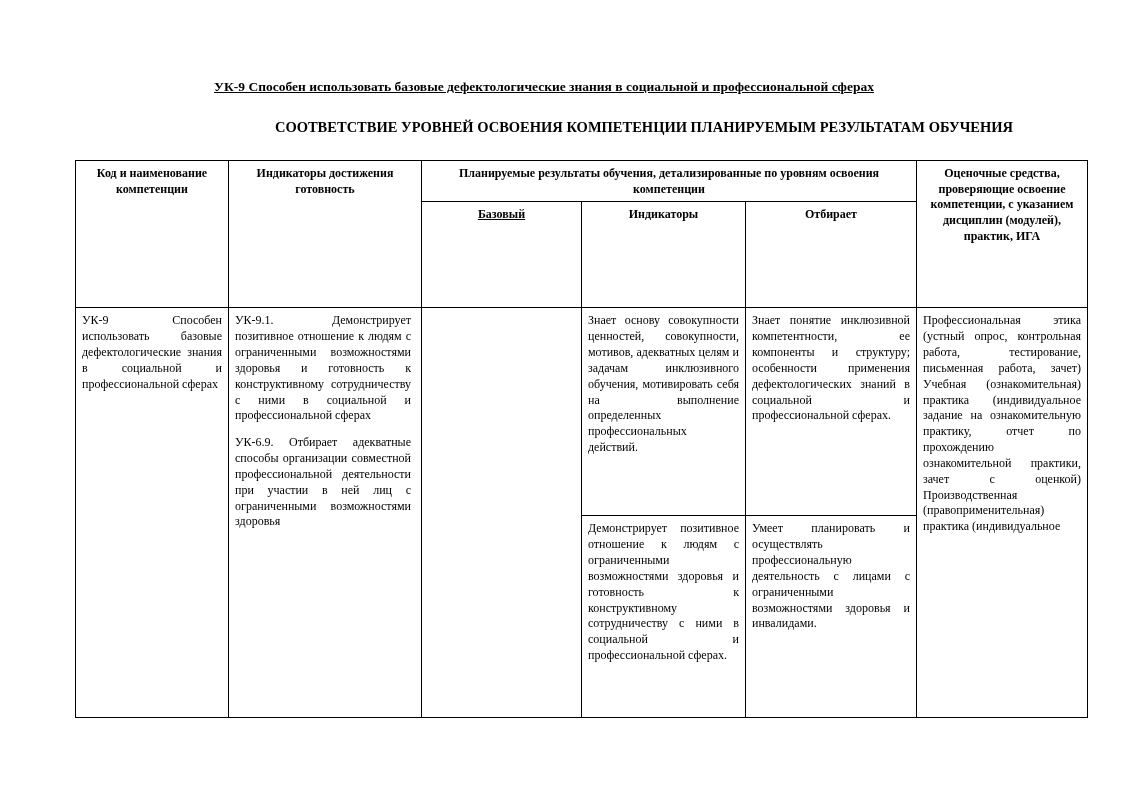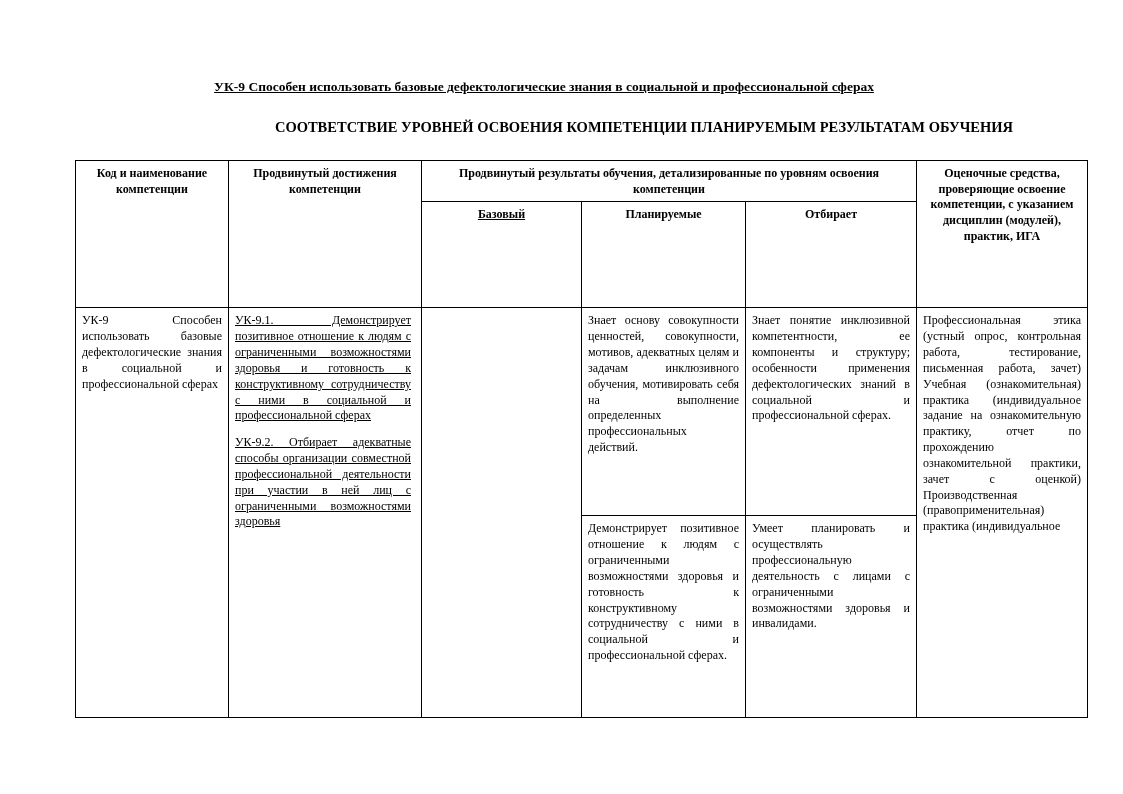--- a/index.html
+++ b/index.html
@@ -57,21 +57,20 @@
   .col3 { width: 160px; }
   .col4 { width: 164px; }
   .col5 { width: 171px; }
   .col6 { width: 171px; }
   .just {
     text-align: justify;
     text-justify: inter-word;
   }
   .body-cell p {
     margin: 0 4px 0 0;
-    text-decoration: underline;
   }
   .body-cell p + p {
     margin-top: 11px;
   }
 </style>
 </head>
 <body>
 
 <div class="page">
 
@@ -83,36 +82,36 @@
       <col class="col1">
       <col class="col2">
       <col class="col3">
       <col class="col4">
       <col class="col5">
       <col class="col6">
     </colgroup>
     <thead>
       <tr>
         <th rowspan="2">Код и наименование компетенции</th>
-        <th rowspan="2">Продвинутый достижения компетенции</th>
-        <th colspan="3">Продвинутый результаты обучения, детализированные по уровням освоения компетенции</th>
+        <th rowspan="2">Индикаторы достижения готовность</th>
+        <th colspan="3">Планируемые результаты обучения, детализированные по уровням освоения компетенции</th>
         <th rowspan="2">Оценочные средства, проверяющие освоение компетенции, с указанием дисциплин (модулей), практик, ИГА</th>
       </tr>
       <tr>
         <th style="height:96px;text-decoration:underline;">Базовый</th>
-        <th>Планируемые</th>
+        <th>Индикаторы</th>
         <th>Отбирает</th>
       </tr>
     </thead>
     <tbody>
       <tr>
         <td class="just body-cell" rowspan="2">УК-9 Способен использовать базовые дефектологические знания в социальной и профессиональной сферах</td>
         <td class="just body-cell" rowspan="2">
           <p>УК-9.1. Демонстрирует позитивное отношение к людям с ограниченными возможностями здоровья и готовность к конструктивному сотрудничеству с ними в социальной и профессиональной сферах</p>
-          <p>УК-9.2. Отбирает адекватные способы организации совместной профессиональной деятельности при участии в ней лиц с ограниченными возможностями здоровья</p>
+          <p>УК-6.9. Отбирает адекватные способы организации совместной профессиональной деятельности при участии в ней лиц с ограниченными возможностями здоровья</p>
         </td>
         <td class="just body-cell" rowspan="2"></td>
         <td class="just body-cell" style="height:198px;">Знает основу совокупности ценностей, совокупности, мотивов, адекватных целям и задачам инклюзивного обучения, мотивировать себя на выполнение определенных профессиональных действий.</td>
         <td class="just body-cell">Знает понятие инклюзивной компетентности, ее компоненты и структуру; особенности применения дефектологических знаний в социальной и профессиональной сферах.</td>
         <td class="just body-cell" rowspan="2">Профессиональная этика (устный опрос, контрольная работа, тестирование, письменная работа, зачет) Учебная (ознакомительная) практика (индивидуальное задание на ознакомительную практику, отчет по прохождению ознакомительной практики, зачет с оценкой) Производственная (правоприменительная) практика (индивидуальное</td>
       </tr>
       <tr>
         <td class="just body-cell" style="height:192px;">Демонстрирует позитивное отношение к людям с ограниченными возможностями здоровья и готовность к конструктивному сотрудничеству с ними в социальной и профессиональной сферах.</td>
         <td class="just body-cell">Умеет планировать и осуществлять профессиональную деятельность с лицами с ограниченными возможностями здоровья и инвалидами.</td>
       </tr>

